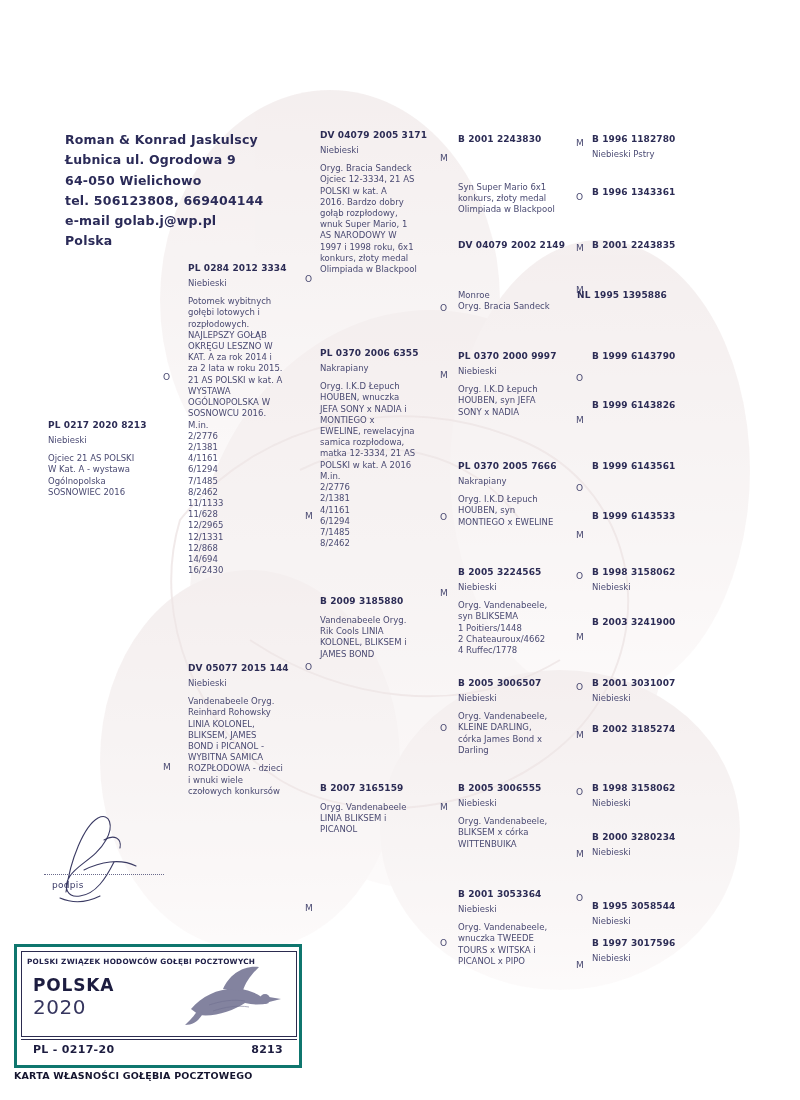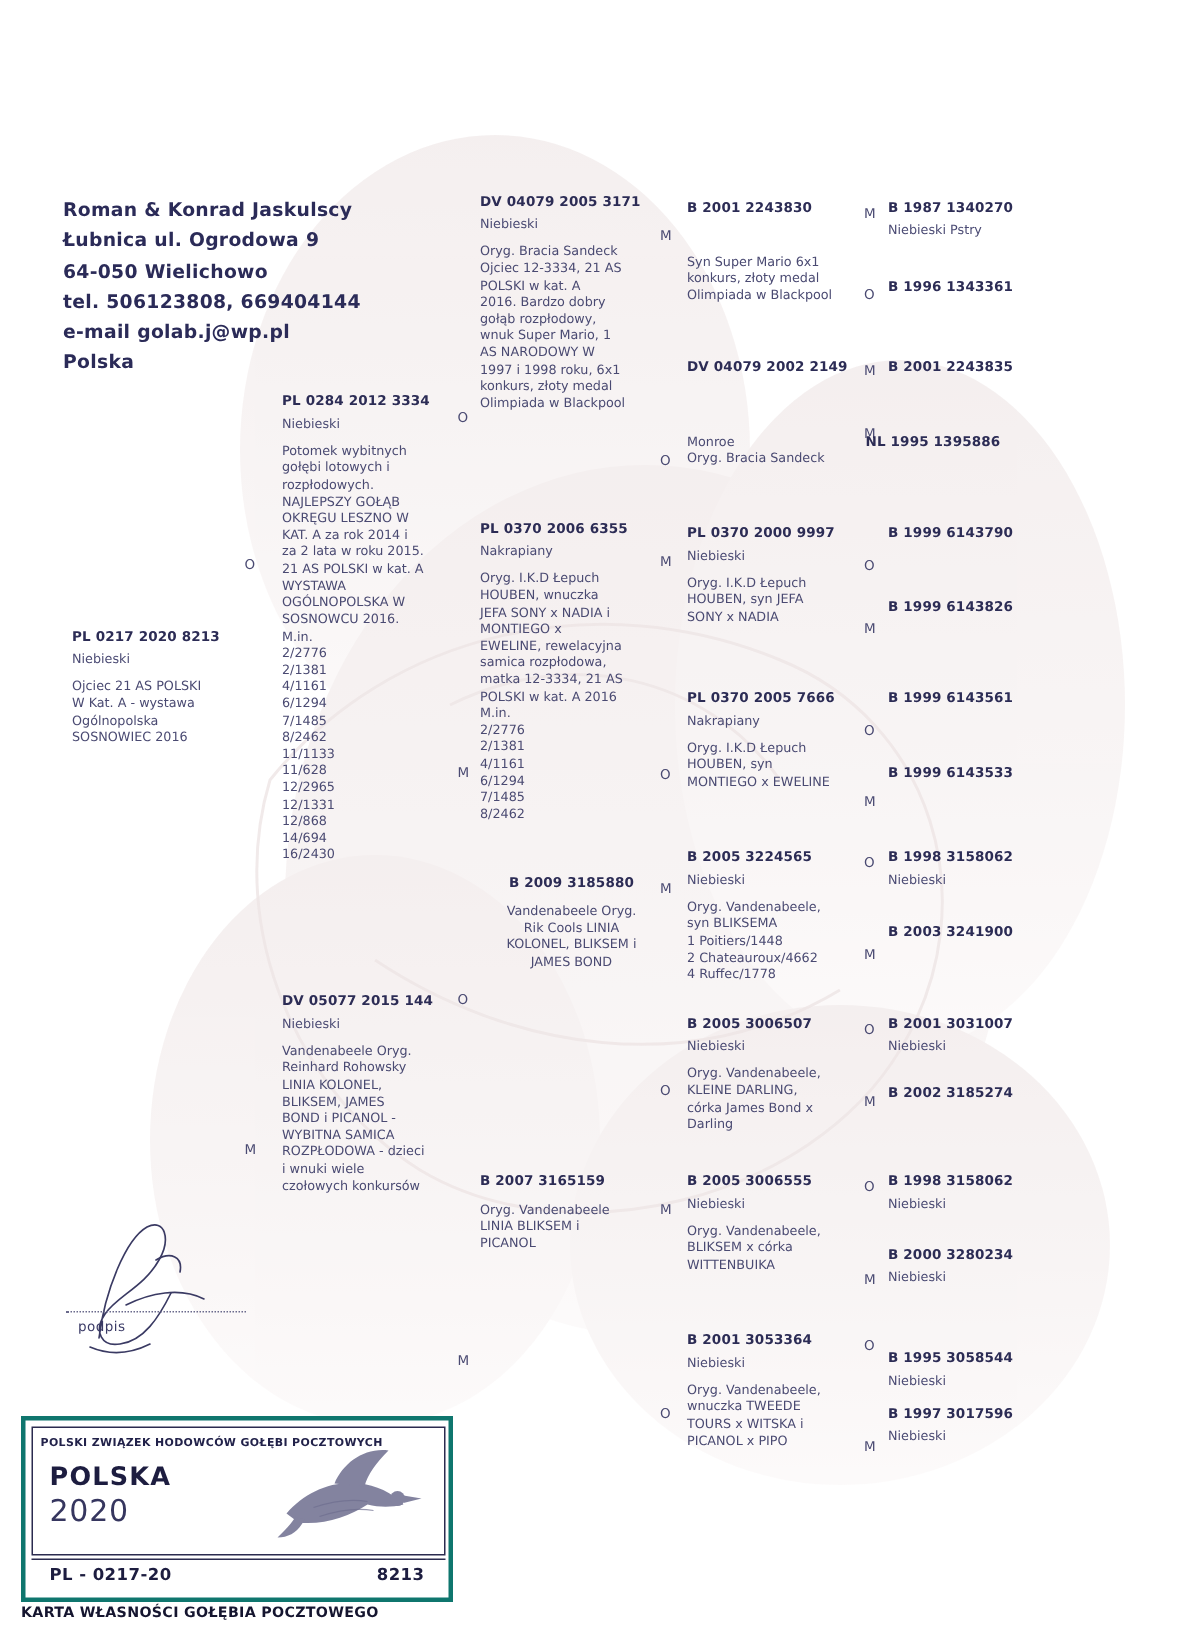--- a/index.html
+++ b/index.html
@@ -49,21 +49,21 @@
     color: #4b4b74;
     margin-top: 3px;
   }
   .blk .desc {
     color: #4a4a72;
     margin-top: 7px;
   }
 
   .hdr {
     position: absolute;
-    left: 42px;
+    left: 65px;
     top: 130px;
     font-size: 12.5px;
     font-weight: bold;
     line-height: 1.62;
     color: #2b2b58;
     letter-spacing: 0.2px;
   }
 
   .brace {
     position: absolute;
@@ -312,21 +312,21 @@
 POLSKI w kat. A 2016
 M.in.
 2/2776
 2/1381
 4/1161
 6/1294
 7/1485
 8/2462</div>
   </div>
 
-  <div class="blk" style="left:320px; top:584px; width:122px;text-align:center;">
+  <div class="blk" style="left:320px; top:596px; width:122px;">
     <div class="id">B  2009 3185880</div>
     <div class="col"></div>
     <div class="desc" style="white-space:pre-line;">Vandenabeele Oryg.
 Rik Cools LINIA
 KOLONEL, BLIKSEM i
 JAMES BOND</div>
   </div>
 
   <div class="blk" style="left:320px; top:783px; width:122px;">
     <div class="id">B  2007 3165159</div>
@@ -340,21 +340,21 @@
   <div class="brace" style="left:440px; top:303px;">O</div>
   <div class="brace" style="left:440px; top:370px;">M</div>
   <div class="brace" style="left:440px; top:512px;">O</div>
   <div class="brace" style="left:440px; top:588px;">M</div>
   <div class="brace" style="left:440px; top:723px;">O</div>
   <div class="brace" style="left:440px; top:802px;">M</div>
   <div class="brace" style="left:440px; top:938px;">O</div>
 
   <div class="blk" style="left:458px; top:134px; width:112px;">
     <div class="id">B  2001 2243830</div>
-    <div class="desc" style="white-space:pre-line; margin-top:24px;">Syn Super Mario 6x1
+    <div class="desc" style="white-space:pre-line; margin-top:36px;">Syn Super Mario 6x1
 konkurs, złoty medal
 Olimpiada w Blackpool</div>
   </div>
 
   <div class="blk" style="left:458px; top:240px; width:112px;">
     <div class="id">DV 04079 2002 2149</div>
     <div class="desc" style="white-space:pre-line; margin-top:38px;">Monroe
 Oryg. Bracia Sandeck</div>
   </div>
 
@@ -421,21 +421,21 @@
   <div class="brace" style="left:576px; top:571px;">O</div>
   <div class="brace" style="left:576px; top:632px;">M</div>
   <div class="brace" style="left:576px; top:682px;">O</div>
   <div class="brace" style="left:576px; top:730px;">M</div>
   <div class="brace" style="left:576px; top:787px;">O</div>
   <div class="brace" style="left:576px; top:849px;">M</div>
   <div class="brace" style="left:576px; top:893px;">O</div>
   <div class="brace" style="left:576px; top:960px;">M</div>
 
   <div class="blk" style="left:592px; top:134px; width:110px;">
-    <div class="id">B  1987 1340270</div>
+    <div class="id">B  1996 1182780</div>
     <div class="col">Niebieski Pstry</div>
   </div>
   <div class="blk" style="left:592px; top:187px; width:110px;">
     <div class="id">B  1996 1343361</div>
     <div class="col"></div>
   </div>
   <div class="blk" style="left:592px; top:240px; width:110px;">
     <div class="id">B  2001 2243835</div>
     <div class="col"></div>
   </div>

